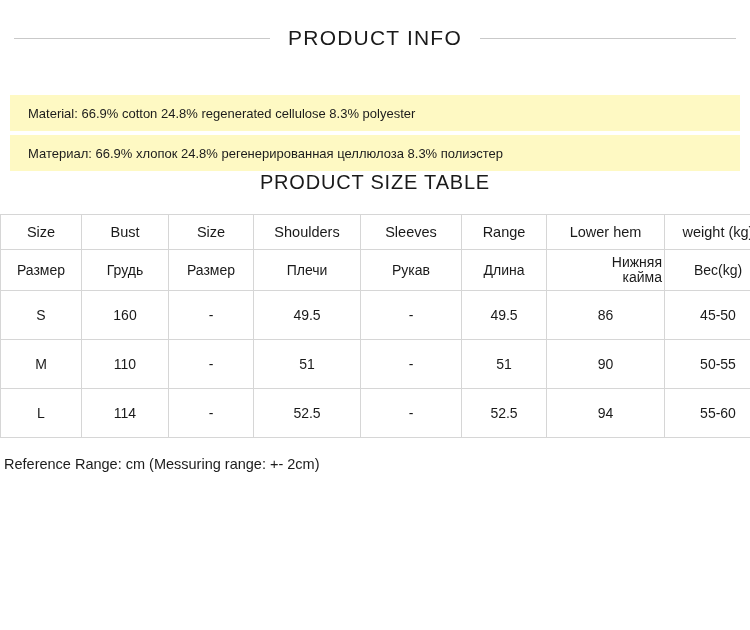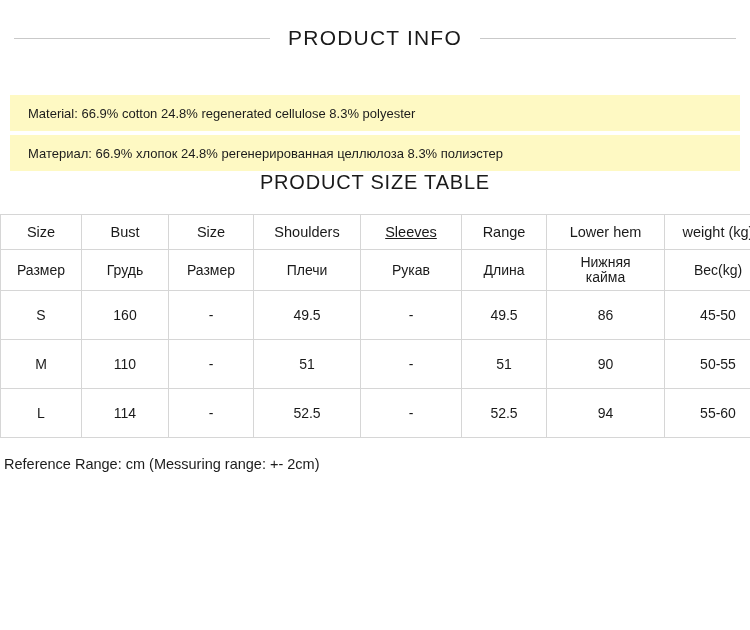--- a/index.html
+++ b/index.html
@@ -97,26 +97,26 @@
     margin-top: 48px;
   }
   tr.data-row td {
     height: 48px;
     font-size: 14px;
   }
   .col-size   { width: 76px; }
   .col-bust   { width: 82px; }
   .col-waist  { width: 80px; }
   .col-shoul  { width: 102px; }
-  .col-sleeve { width: 96px; text-decoration: underline; }
+  .col-sleeve { width: 96px; }
   .col-length { width: 80px; }
   .col-hem    { width: 113px; }
   .col-weight { width: 102px; }
 
-  .two-line { display: block; }
+  .two-line { display: block; text-align: right; }
 
   
   .footnotes {
     margin-top: 14px;
     padding-left: 4px;
   }
   .footnote {
     font-size: 14.5px;
     color: #1c1c1c;
     line-height: 1.75;

